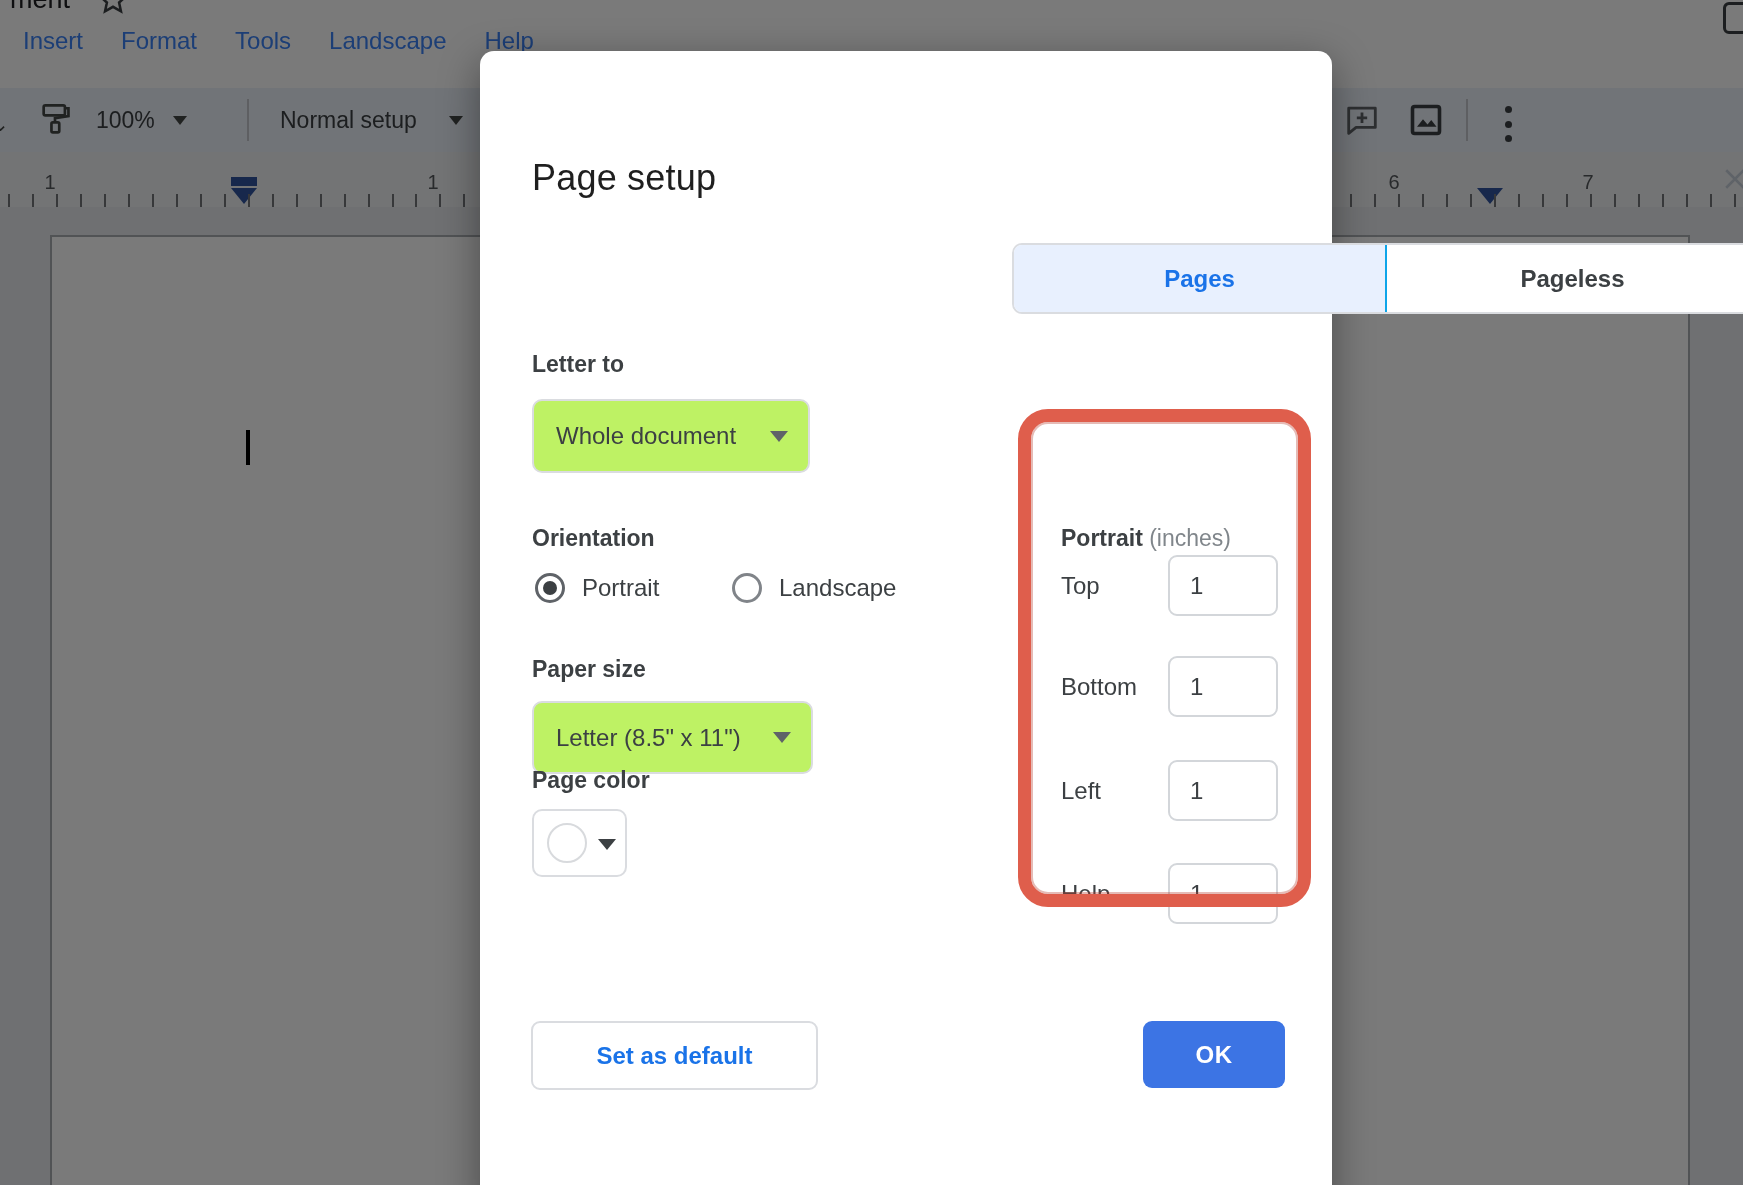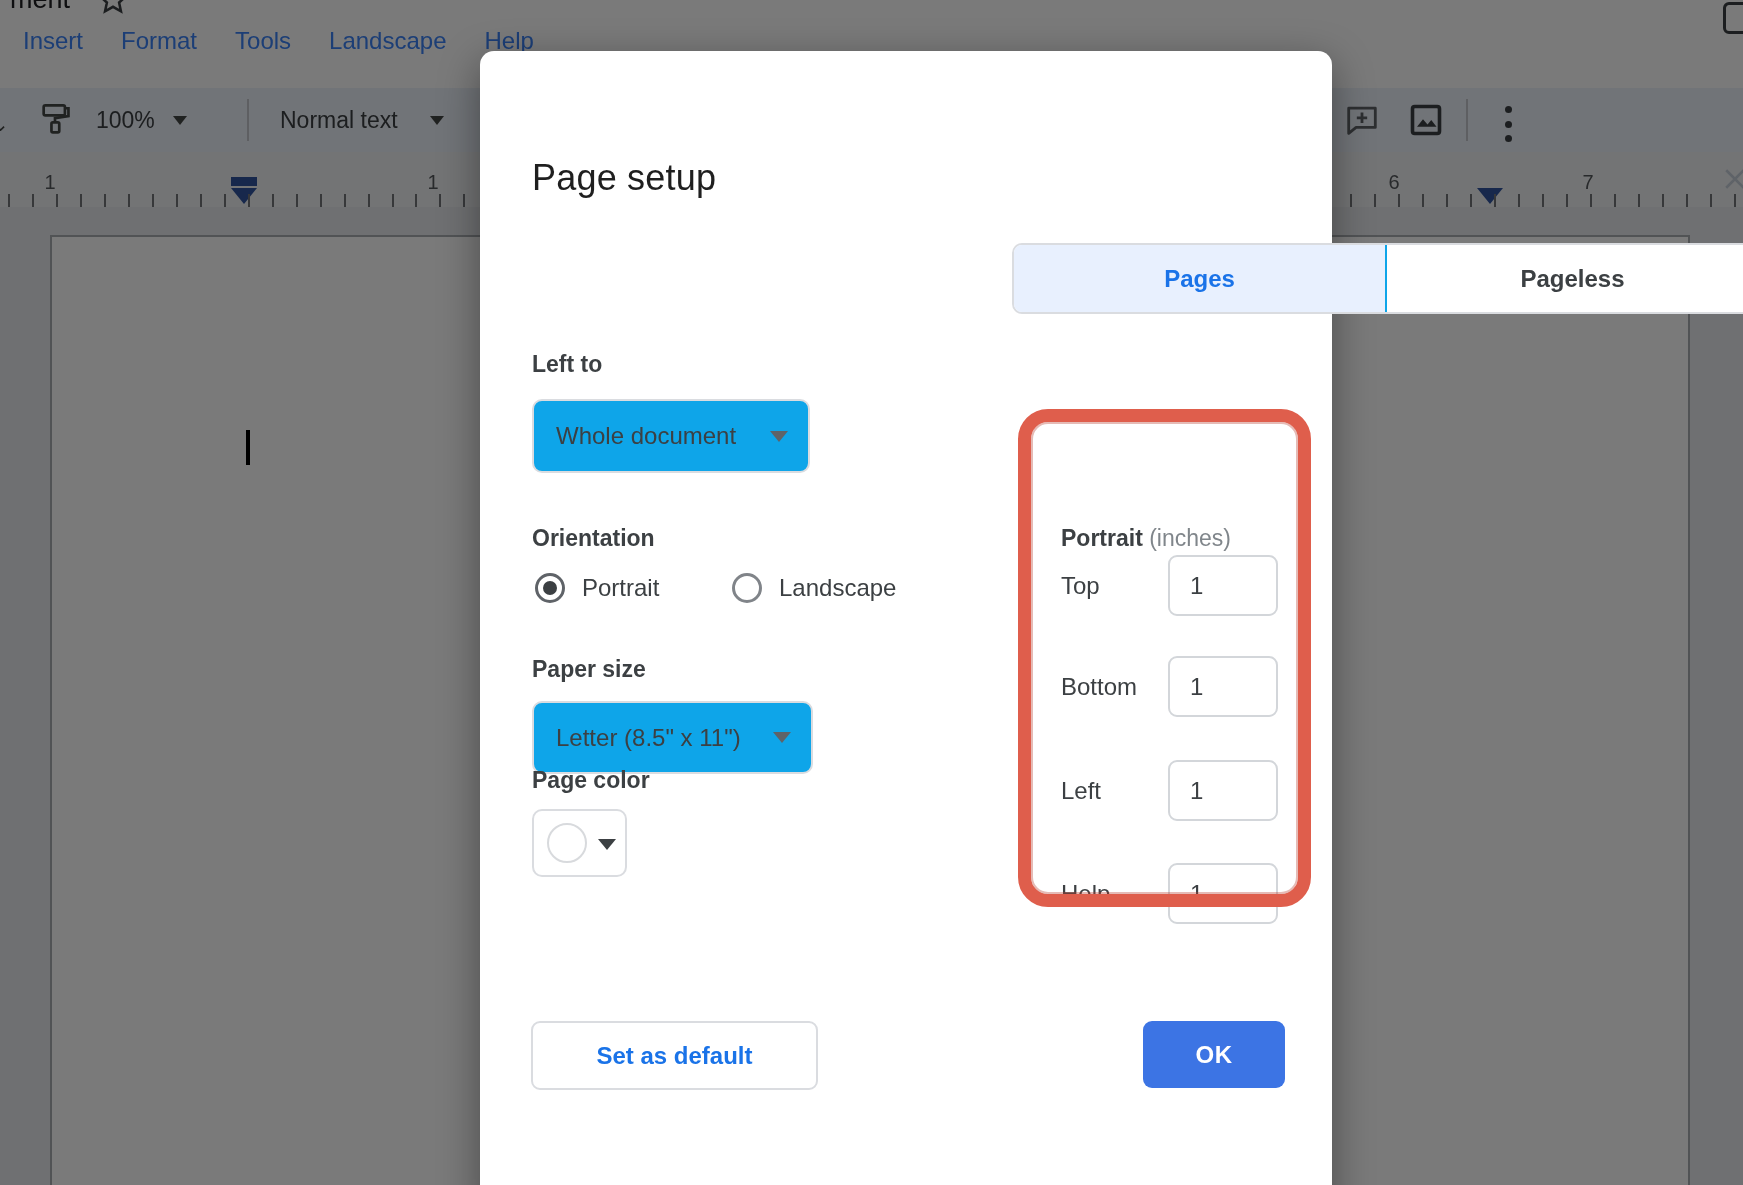--- a/index.html
+++ b/index.html
@@ -49,21 +49,21 @@
   #dialog-title{position:absolute;left:52px;top:106px;font-size:36px;font-weight:400;color:#1f1f1f;letter-spacing:0.2px;}
   #dialog-close{position:absolute;left:1233px;top:106px;width:44px;height:44px;display:flex;align-items:center;justify-content:center;cursor:pointer;}
 
   #tabs{position:absolute;left:532px;top:192px;width:748px;height:71px;border:2px solid #dadce0;border-radius:10px;box-sizing:border-box;display:flex;overflow:hidden;}
   .tab{flex:1;display:flex;align-items:center;justify-content:center;font-size:24px;font-weight:600;color:#3c4043;cursor:pointer;background:#fff;}
   .tab.selected{background:#e8f0fe;color:#1a73e8;border-right:2px solid #0ea5e9;flex:0 0 371px;}
 
   .dlg-label{position:absolute;font-size:23px;font-weight:700;color:#3c4043;}
   .dlg-sublabel{font-weight:400;color:#80868b;}
 
-  .dropdown{position:absolute;border:2px solid #dadce0;border-radius:10px;box-sizing:border-box;background:#0ea5e9;display:flex;align-items:center;cursor:pointer;}
+  .dropdown{position:absolute;border:2px solid #dadce0;border-radius:10px;box-sizing:border-box;background:#bef264;display:flex;align-items:center;cursor:pointer;}
   .dropdown .dd-text{font-size:24px;color:#3c4043;margin-left:22px;}
   .dd-caret{width:0;height:0;border-left:9px solid transparent;border-right:9px solid transparent;border-top:11px solid #5f6368;margin-left:auto;margin-right:20px;}
 
   .radio-opt{position:absolute;top:0;height:28px;display:flex;align-items:center;cursor:pointer;}
   .radio{width:24px;height:24px;border-radius:50%;border:3px solid #808489;box-sizing:content-box;background:#fff;position:relative;}
   .radio.checked{border-color:#5f6368;}
   .radio.checked::after{content:"";position:absolute;left:50%;top:50%;transform:translate(-50%,-50%);width:14px;height:14px;border-radius:50%;background:#3c4043;}
   .radio-text{font-size:24px;color:#3c4043;margin-left:17px;}
 
   #page-color-btn{position:absolute;left:52px;top:758px;width:95px;height:68px;border:2px solid #dadce0;border-radius:10px;box-sizing:border-box;background:#fff;cursor:pointer;}
@@ -112,21 +112,21 @@
         <path d="M19 4h2.5v5.5L12 11v3"></path>
         <rect x="9.5" y="14" width="5.5" height="7" rx="1"></rect>
       </svg>
     </div>
     <div id="zoom-control">
       <span id="zoom-value">100%</span>
       <span class="tb-caret"></span>
     </div>
     <div class="tb-divider" style="left:247px;"></div>
     <div id="style-control">
-      <span id="style-value">Normal text</span>
+      <span id="style-value">Normal setup</span>
       <span class="tb-caret"></span>
     </div>
     <div id="comment-add-btn">
       <svg width="36" height="34" viewBox="0 0 24 23" fill="none" stroke="#5f6368" stroke-width="1.9">
         <path d="M3 3.5h18v13H8l-5 4z" stroke-linejoin="round"></path>
         <path d="M12 6.5v7M8.5 10h7"></path>
       </svg>
     </div>
     <div id="image-insert-btn">
       <svg width="36" height="36" viewBox="0 0 24 24" fill="none" stroke="#3c4043" stroke-width="2.4">
@@ -243,21 +243,21 @@
       <svg width="30" height="30" viewBox="0 0 24 24" stroke="#5f6368" stroke-width="2" fill="none">
         <path d="M5 5l14 14M19 5L5 19"></path>
       </svg>
     </div>
 
     <div id="tabs">
         <div class="tab selected">Pages</div>
         <div class="tab">Pageless</div>
       </div>
 
-    <div class="dlg-label" style="left:52px;top:300px;">Left to</div>
+    <div class="dlg-label" style="left:52px;top:300px;">Letter to</div>
     <div class="dropdown" style="left:52px;top:348px;width:278px;height:74px;">
       <span class="dd-text">Whole document</span>
       <span class="dd-caret"></span>
     </div>
 
     <div class="dlg-label" style="left:52px;top:474px;">Orientation</div>
     <div id="radio-row" class="abs" style="left:55px;top:523px;width:480px;height:28px;">
         <div class="radio-opt" style="left: 0px;">
           <span class="radio checked"></span>
           <span class="radio-text">Portrait</span>

